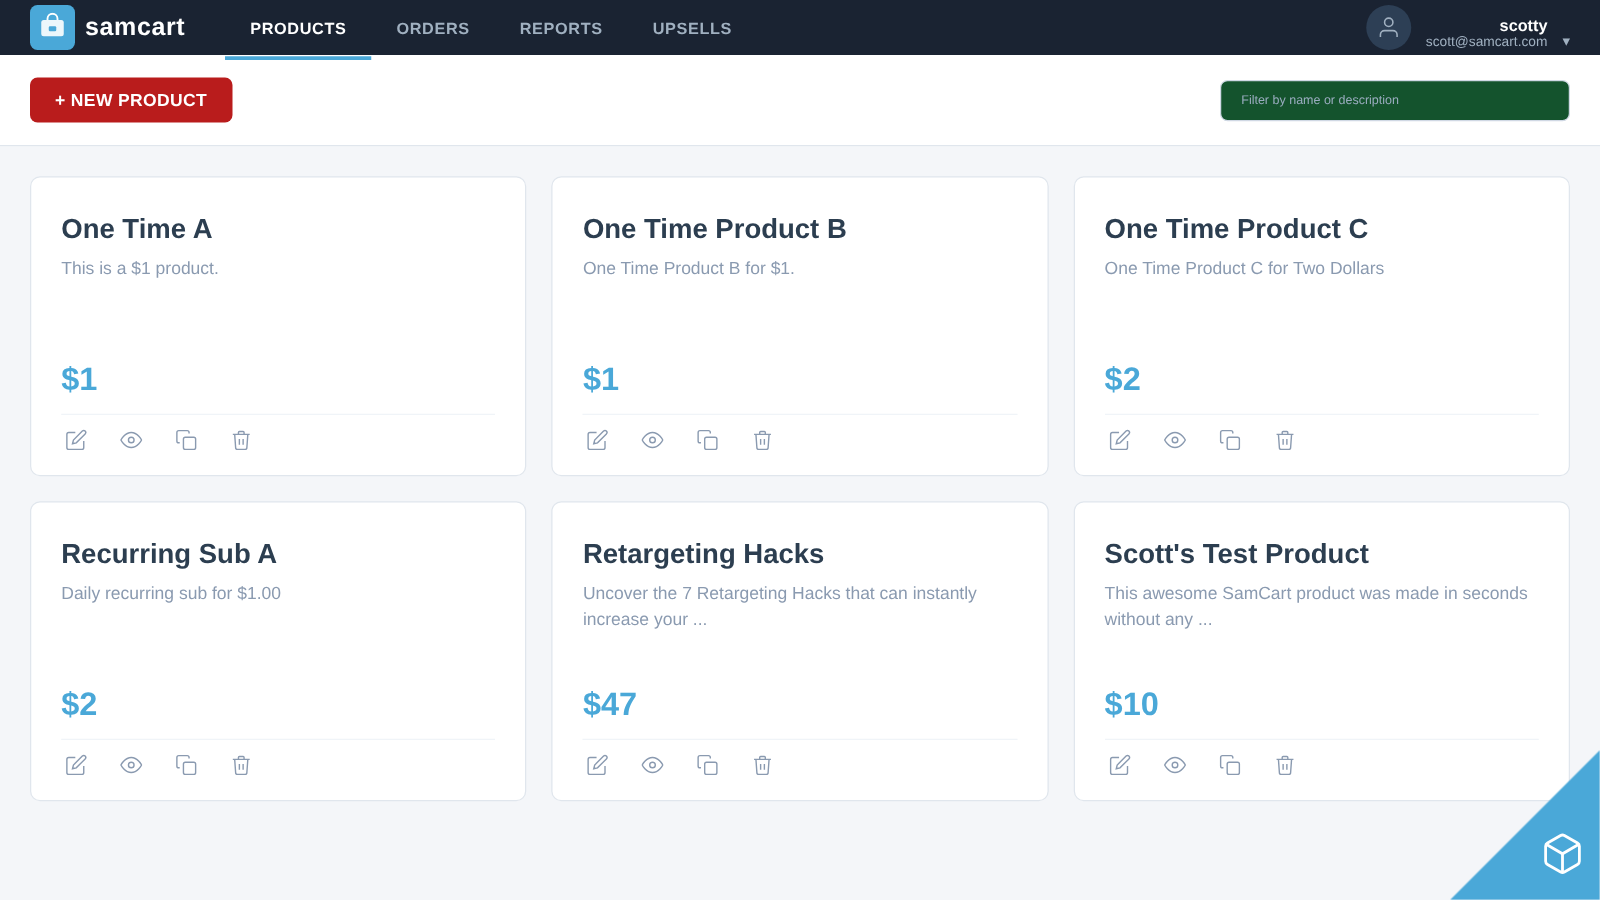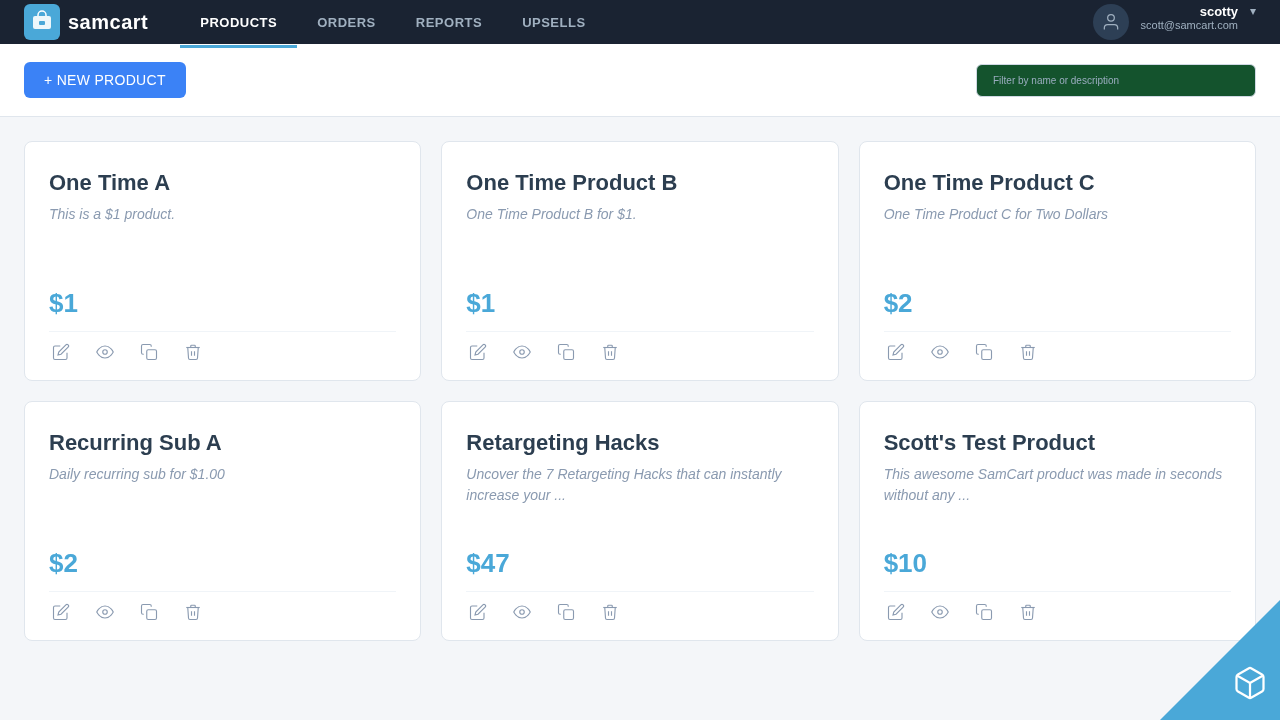--- a/index.html
+++ b/index.html
@@ -60,21 +60,21 @@
       content: '';
       position: absolute;
       bottom: 0;
       left: 0;
       right: 0;
       height: 3px;
       background: #4aa8d8;
     }
     .nav-right {
       display: flex;
-      align-items: flex-start;
+      align-items: flex-end;
       gap: 12px;
       margin-left: auto;
     }
     .nav-user-icon {
       width: 36px;
       height: 36px;
       background: #2d3f55;
       border-radius: 50%;
       display: flex;
       align-items: center;
@@ -104,27 +104,27 @@
     
     .toolbar {
       background: white;
       border-bottom: 1px solid #e0e6ed;
       padding: 18px 24px;
       display: flex;
       align-items: center;
       justify-content: space-between;
     }
     .new-product-btn {
-      background: #3b82f6;
+      background: #b91c1c;
       color: white;
       border: none;
       padding: 10px 20px;
       border-radius: 6px;
       font-size: 14px;
-      font-weight: 400;
+      font-weight: 700;
       cursor: pointer;
       letter-spacing: 0.3px;
     }
     .filter-input {
       border: 1px solid #d0d8e4;
       border-radius: 6px;
       padding: 10px 16px;
       font-size: 10px;
       color: #9aacbf;
       width: 280px;
@@ -155,21 +155,20 @@
       font-size: 22px;
       font-weight: 700;
       color: #2c3e50;
       margin-bottom: 8px;
     }
     .product-desc {
       font-size: 14px;
       color: #8a9ab0;
       line-height: 1.5;
       flex: 1;
-      font-style: italic;
     }
     .product-price {
       font-size: 26px;
       font-weight: 700;
       color: #4aa8d8;
       margin: 16px 0 12px;
     }
     .product-actions {
       display: flex;
       align-items: center;

